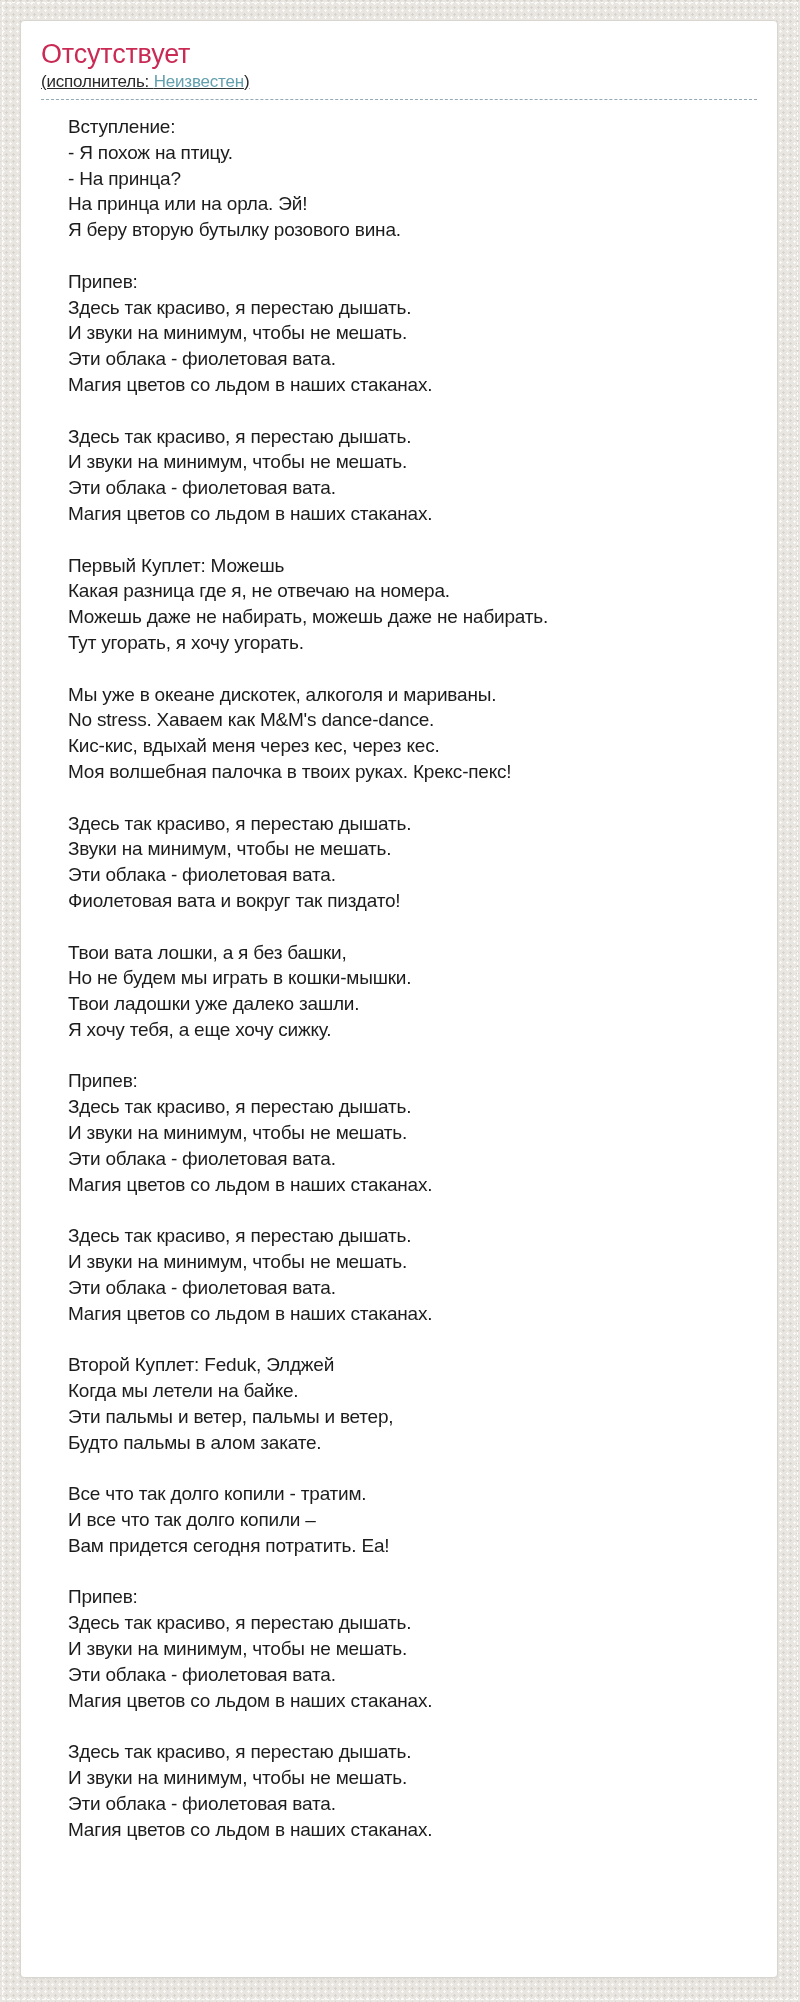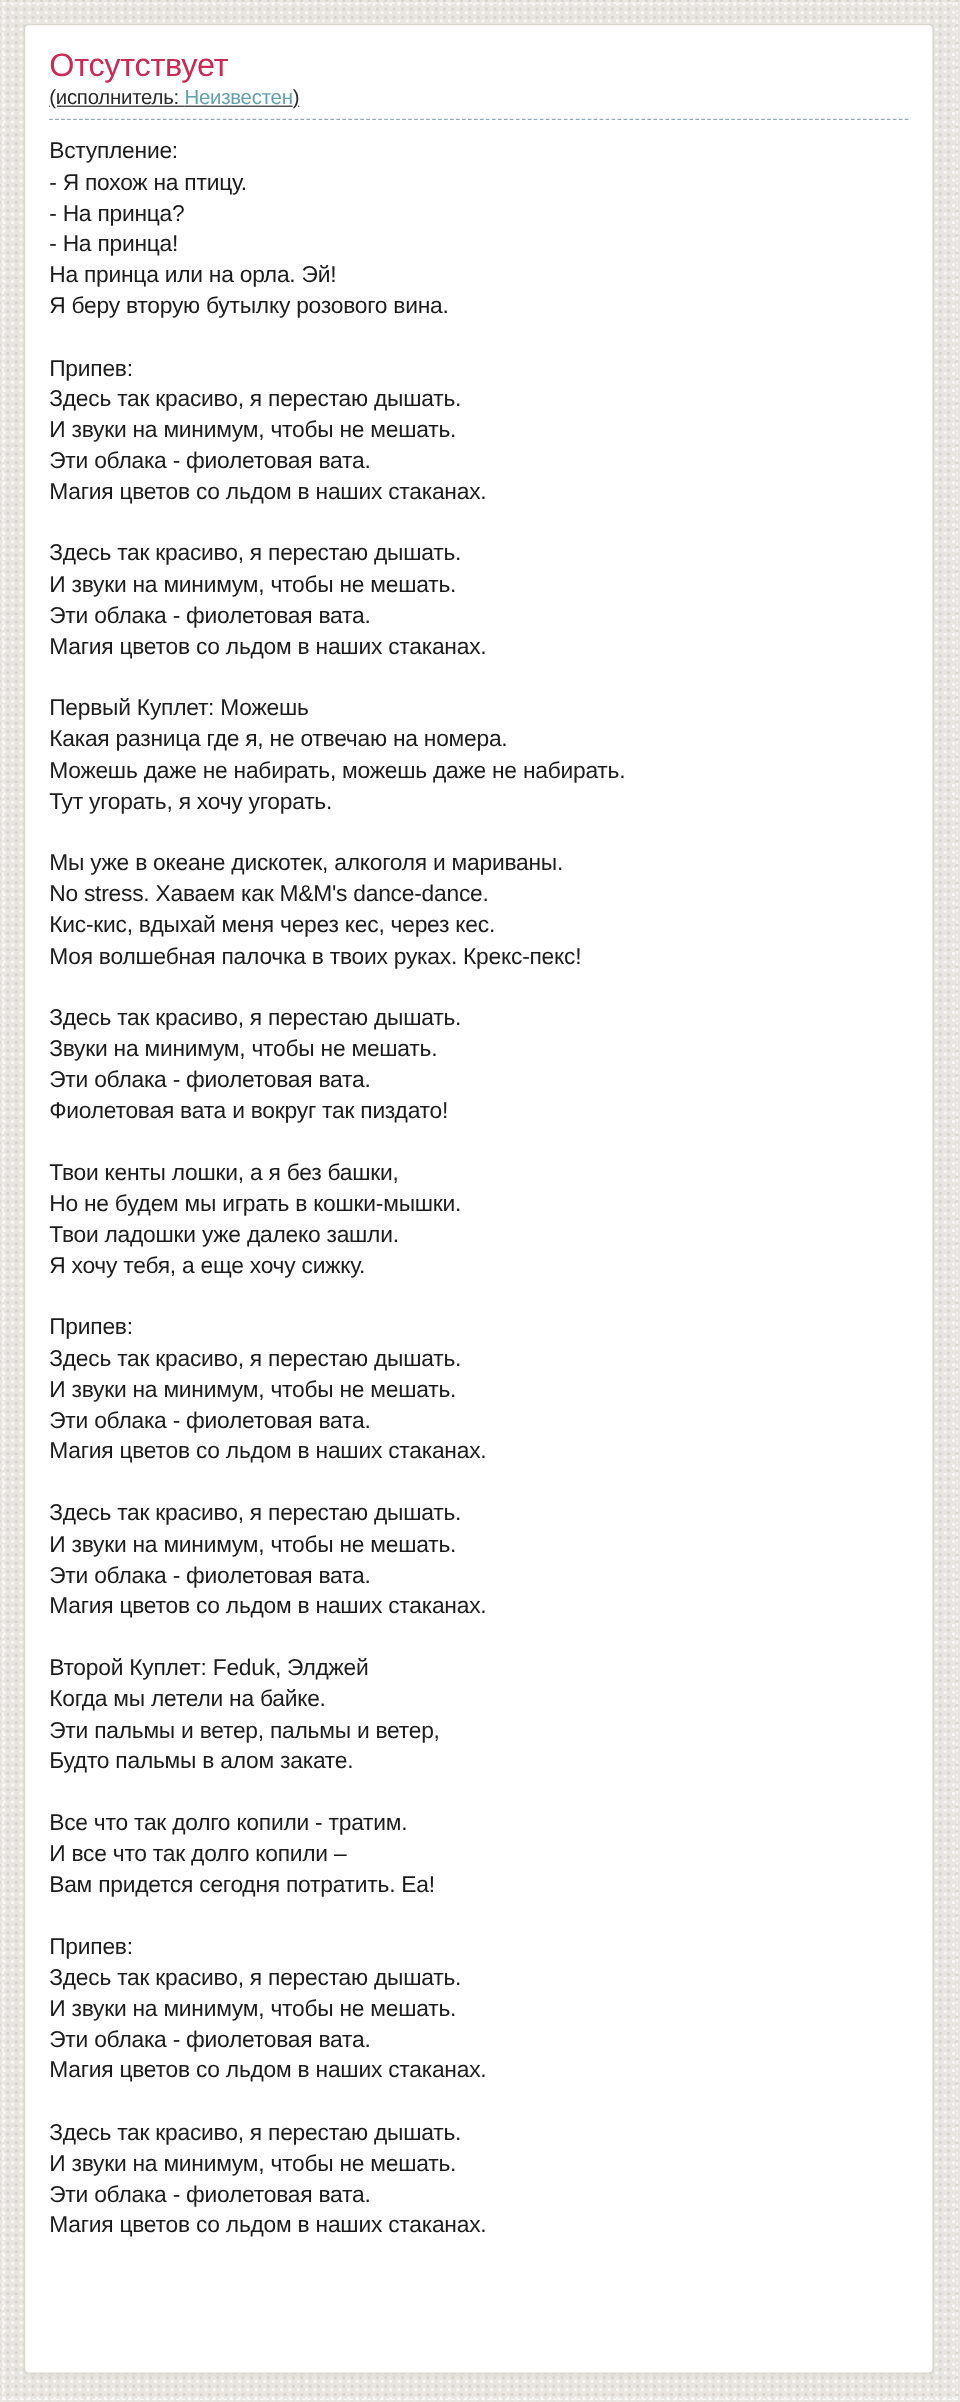--- a/index.html
+++ b/index.html
@@ -68,38 +68,38 @@
     line-height: 25.8px;
     letter-spacing: -0.2px;
     color: var(--text, #1c1c1c);
   }
   .stanza {
     margin: 0 0 25.8px 0;
   }
   .line {
     white-space: pre-wrap;
     min-height: 25.8px;
+    margin-left: 27px;
   }
 </style>
 </head>
 <body style="--title: #c92b55; --artist_link: #63a0ae; --text: #1c1c1c; --separator: #92aab6; --card_bg: #ffffff; --page_bg: #e9e6e1;">
 
 <div class="edge-frame"></div>
 
 <div class="card">
   <h1 class="title">Отсутствует</h1>
 
   <div class="subtitle"><span>(исполнитель: </span><a class="artist-link" href="#">Неизвестен</a><span>)</span></div>
 
   <div class="lyrics">
       <div class="stanza">
         <div class="line">Вступление:</div>
         <div class="line">- Я похож на птицу.</div>
         <div class="line">- На принца?</div>
-        <div class="line">- На принца!</div>
         <div class="line">На принца или на орла. Эй!</div>
         <div class="line">Я беру вторую бутылку розового вина.</div>
       </div>
       <div class="stanza">
         <div class="line">Припев:</div>
         <div class="line">Здесь так красиво, я перестаю дышать.</div>
         <div class="line">И звуки на минимум, чтобы не мешать.</div>
         <div class="line">Эти облака - фиолетовая вата.</div>
         <div class="line">Магия цветов со льдом в наших стаканах.</div>
       </div>
@@ -121,21 +121,21 @@
         <div class="line">Кис-кис, вдыхай меня через кес, через кес.</div>
         <div class="line">Моя волшебная палочка в твоих руках. Крекс-пекс!</div>
       </div>
       <div class="stanza">
         <div class="line">Здесь так красиво, я перестаю дышать.</div>
         <div class="line">Звуки на минимум, чтобы не мешать.</div>
         <div class="line">Эти облака - фиолетовая вата.</div>
         <div class="line">Фиолетовая вата и вокруг так пиздато!</div>
       </div>
       <div class="stanza">
-        <div class="line">Твои кенты лошки, а я без башки,</div>
+        <div class="line">Твои вата лошки, а я без башки,</div>
         <div class="line">Но не будем мы играть в кошки-мышки.</div>
         <div class="line">Твои ладошки уже далеко зашли.</div>
         <div class="line">Я хочу тебя, а еще хочу сижку.</div>
       </div>
       <div class="stanza">
         <div class="line">Припев:</div>
         <div class="line">Здесь так красиво, я перестаю дышать.</div>
         <div class="line">И звуки на минимум, чтобы не мешать.</div>
         <div class="line">Эти облака - фиолетовая вата.</div>
         <div class="line">Магия цветов со льдом в наших стаканах.</div>

